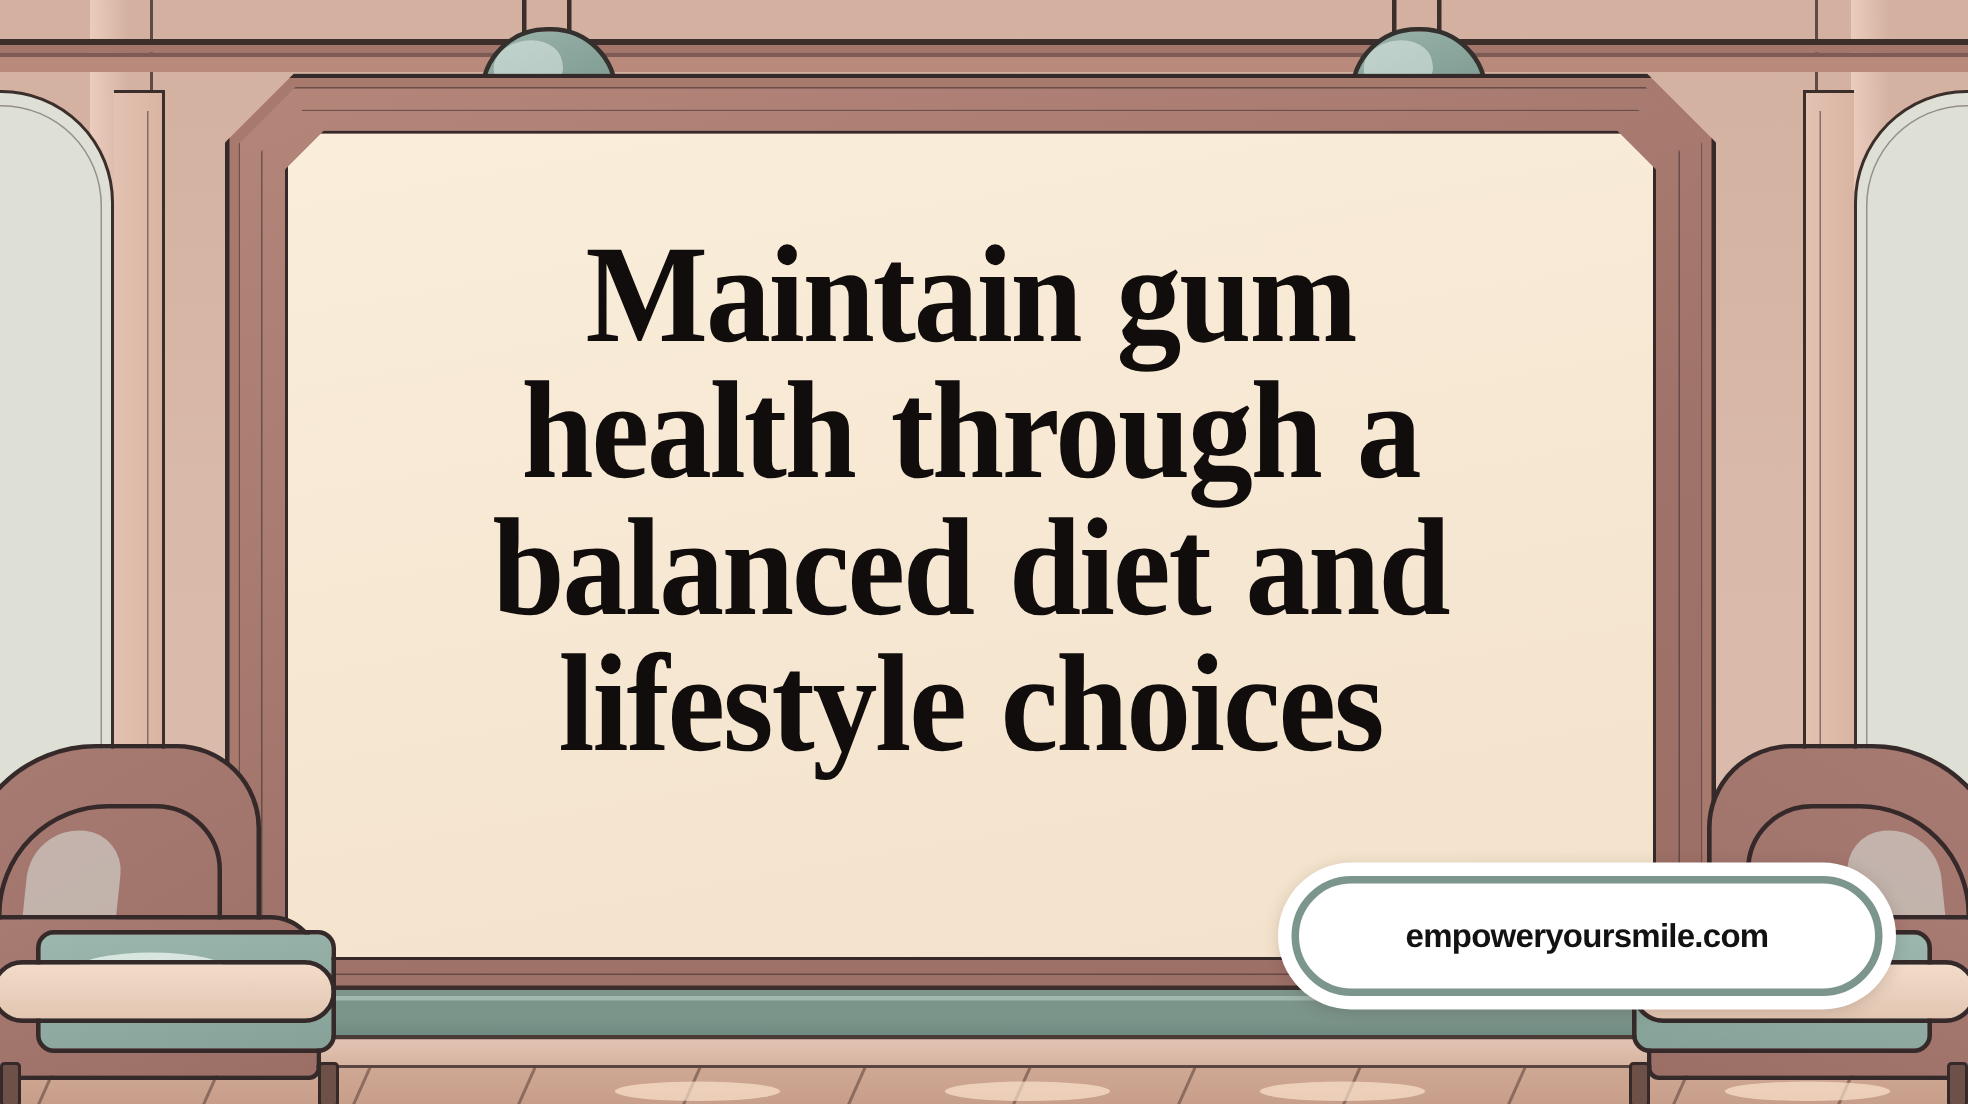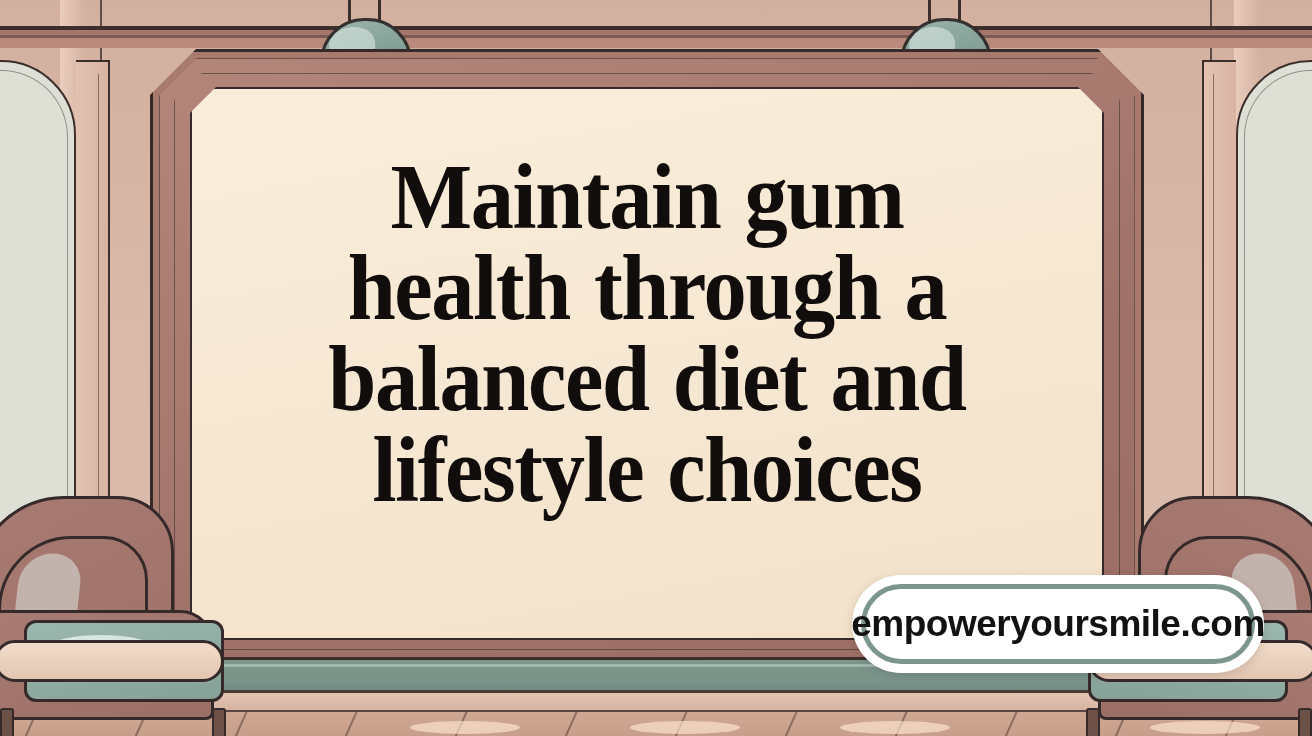--- a/index.html
+++ b/index.html
@@ -271,21 +271,21 @@
   }
   .badge-inner {
     position:absolute; left:9px; top:9px; right:9px; bottom:9px;
     border:5px solid #7d968d;
     border-radius:44px;
     background:#ffffff;
     display:flex; align-items:center; justify-content:center;
   }
   .badge-text {
     font-family:"Liberation Sans", sans-serif;
-    font-size:37px;
+    font-size:22px;
     font-weight:700;
     color:#121212;
     letter-spacing:-0.5px;
     white-space:nowrap;
   }
 </style>
 </head>
 <body>
 
 <div id="scene">

